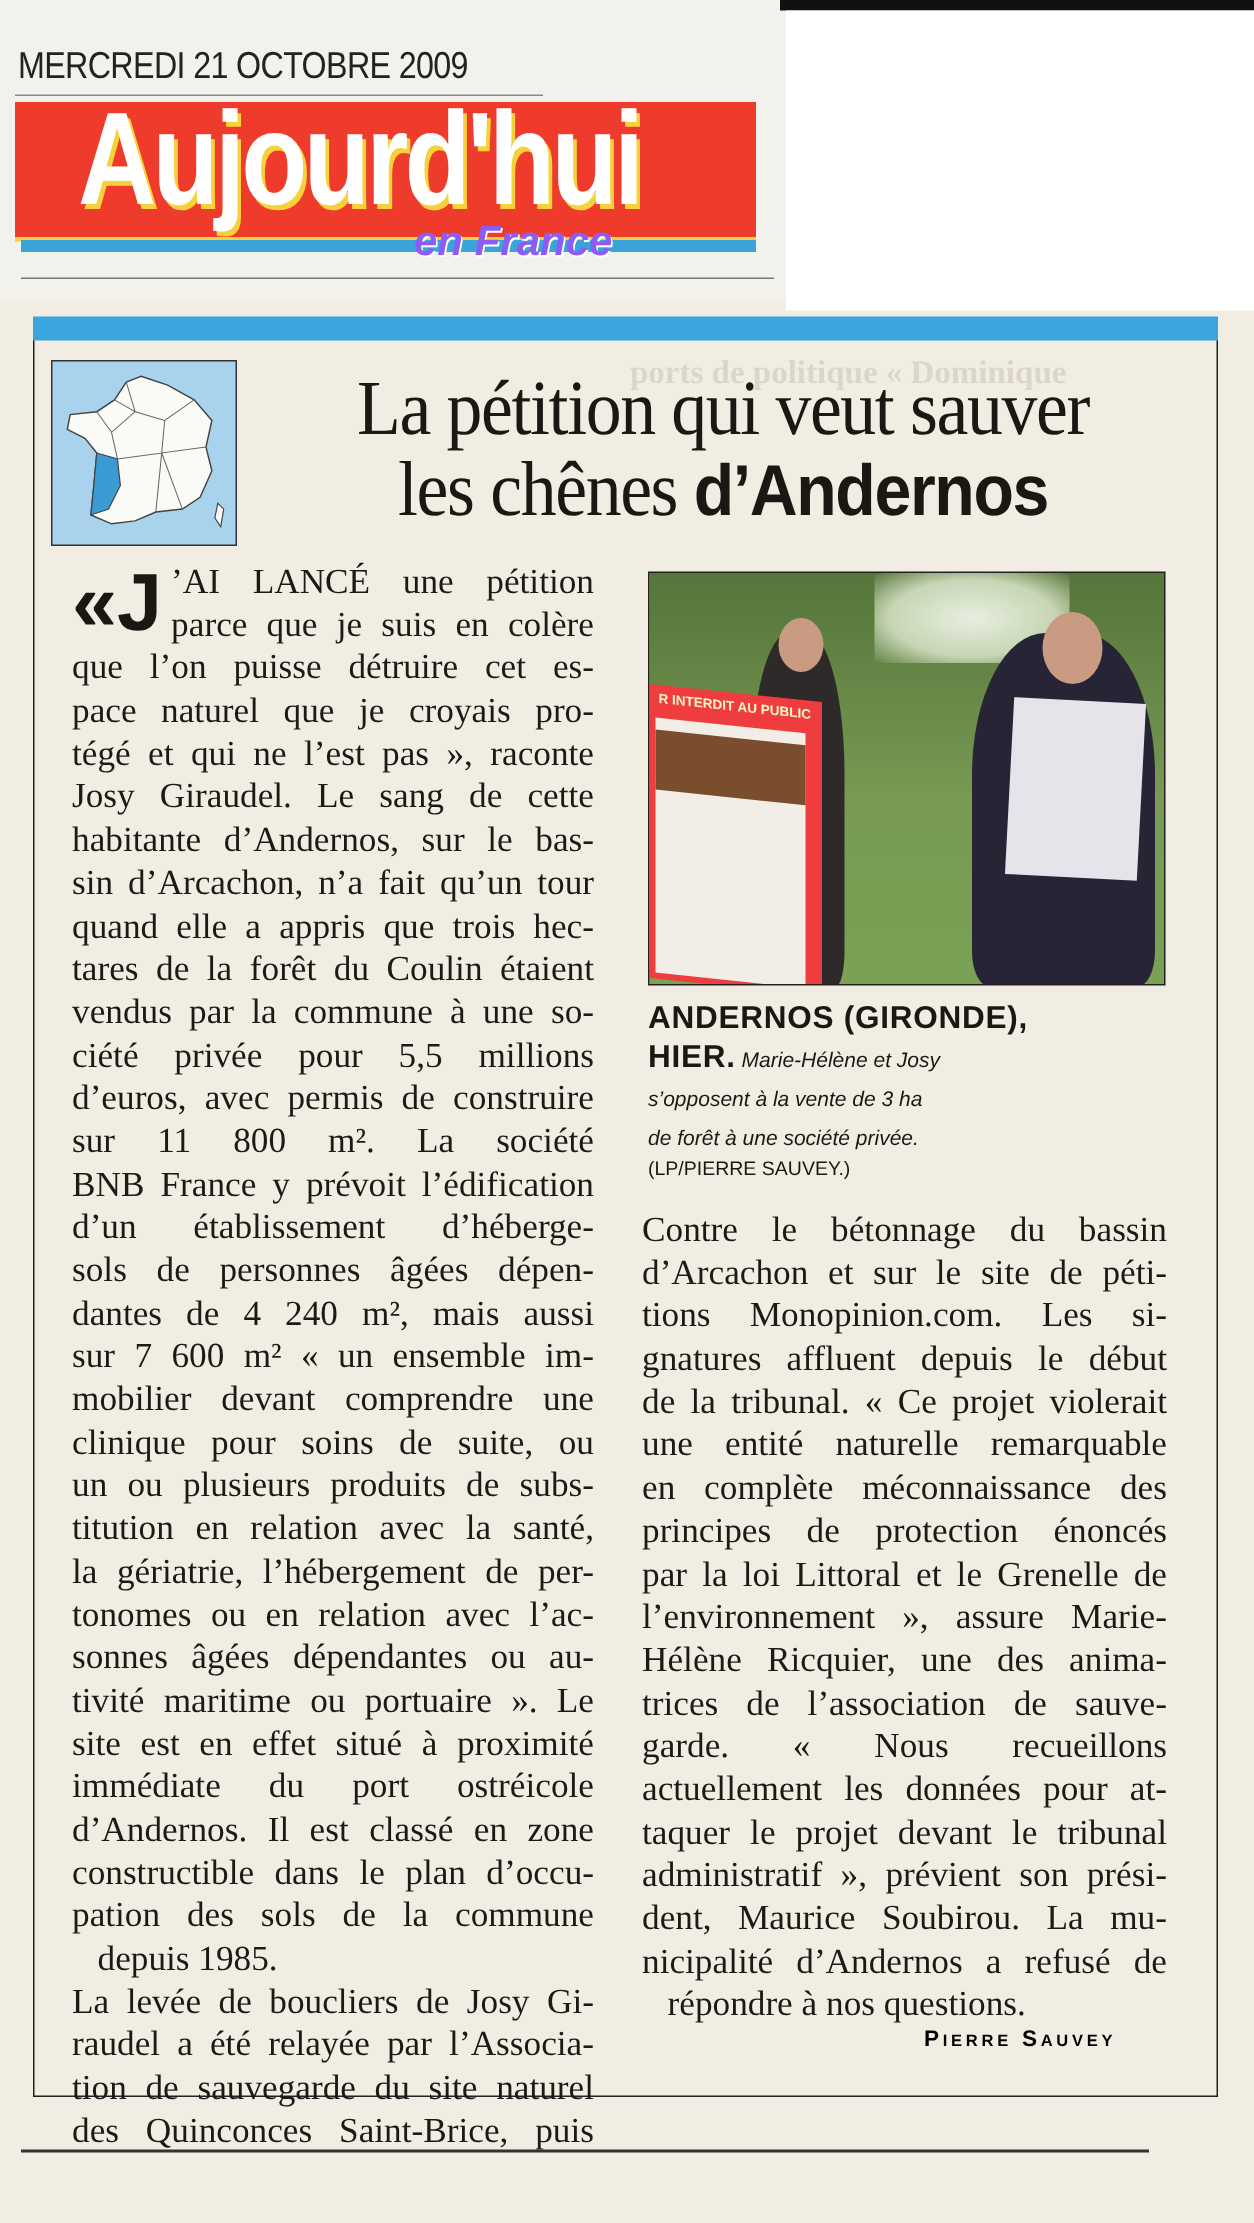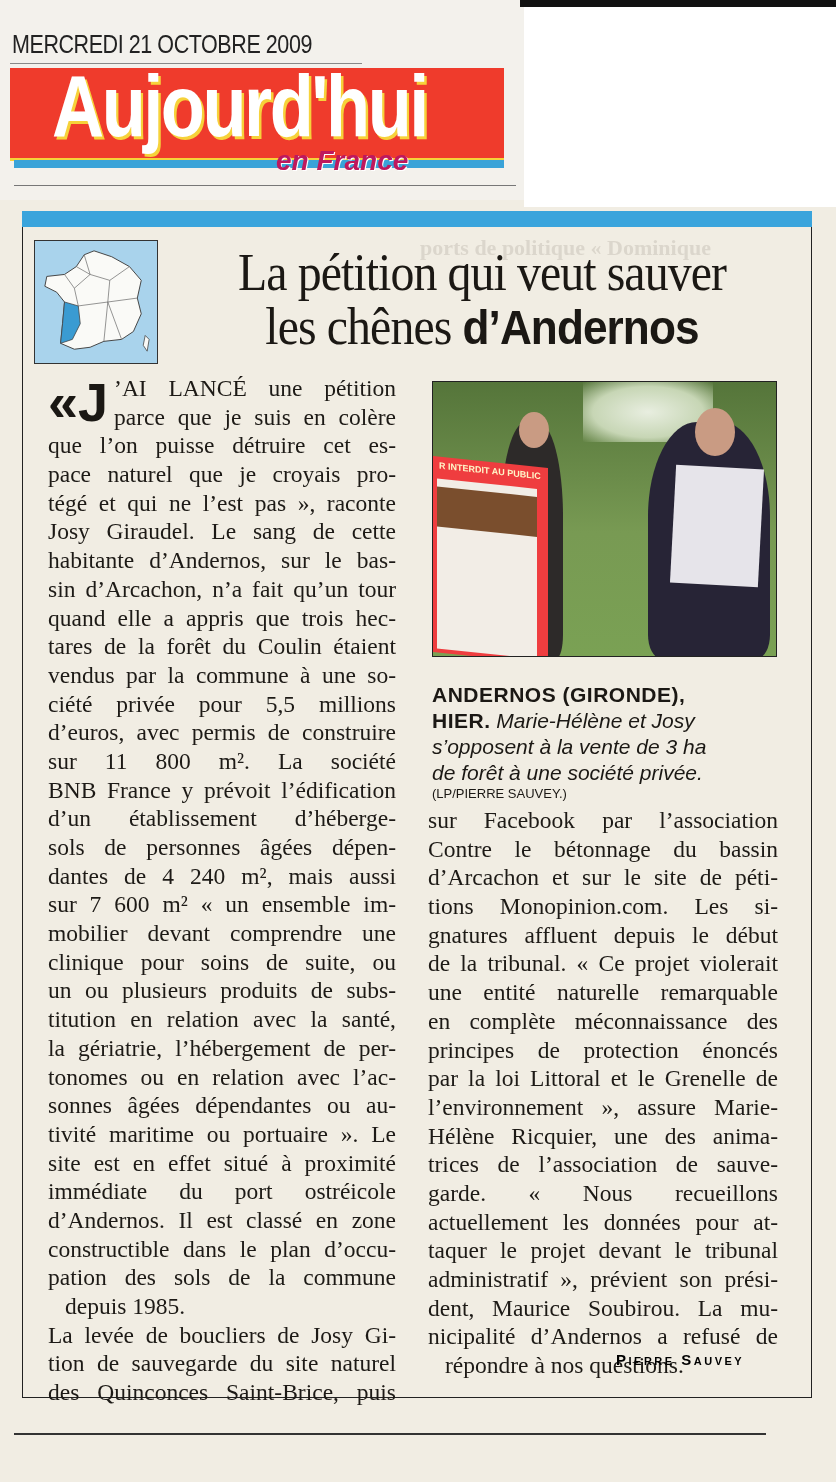--- a/index.html
+++ b/index.html
@@ -25,21 +25,21 @@
   .logo-text {
     position: absolute; left: 52px; top: 62px;
     font-family: "Liberation Sans", sans-serif; font-weight: bold; font-size: 88px;
     color: #fff; letter-spacing: -3px; line-height: 1;
     transform: scaleX(0.82); transform-origin: left top;
     text-shadow: 3px 3px 0 #f6d23a;
   }
   .logo-sub {
     position: absolute; left: 276px; top: 147px;
     font-family: "Liberation Sans", sans-serif; font-weight: bold; font-style: italic; font-size: 28px;
-    color: #be185d; letter-spacing: 0px; line-height: 1;
+    color: #8b5cf6; letter-spacing: 0px; line-height: 1;
     text-shadow: 1px 1px 0 #fff;
   }
   .mast-rule { position: absolute; left: 14px; top: 185px; width: 502px; height: 1px; background: #777; }
 
   .frame { position: absolute; left: 22px; top: 212px; width: 790px; height: 1186px; border: 1.5px solid #222; border-top: none; }
   .blue-bar { position: absolute; left: 22px; top: 211px; width: 790px; height: 16px; background: #3aa4dc; }
 
   .map-box { position: absolute; left: 34px; top: 240px; width: 124px; height: 124px; background: #a9d3ec; border: 1px solid #333; }
   .map-box svg { width: 100%; height: 100%; }
 
@@ -68,22 +68,22 @@
   .sky { position: absolute; left: 150px; top: 0; width: 130px; height: 60px; background: radial-gradient(ellipse at center, #e8eee0 0%, #c7d6b5 60%, transparent 100%); }
   .person { position: absolute; background: #2d2a29; border-radius: 40% 40% 10% 10%; }
   .face { position: absolute; background: #c99b83; border-radius: 50%; }
   .sign { position: absolute; left: 0; top: 80px; width: 115px; height: 196px; background: #ef3d3f; transform: skewY(6deg); }
   .sign-inner { position: absolute; left: 4px; top: 22px; width: 100px; height: 170px; background: #f2ede6; }
   .sign-brown { position: absolute; left: 4px; top: 30px; width: 100px; height: 40px; background: #7a4e2d; }
   .sign-label { position: absolute; left: 6px; top: 4px; font-family: "Liberation Sans", sans-serif; font-weight: bold; font-size: 9px; color: #fff6c8; }
   .paper { position: absolute; left: 240px; top: 85px; width: 88px; height: 118px; background: #e6e4ea; transform: rotate(3deg); }
 
   .caption { position: absolute; left: 432px; top: 666px; width: 345px; font-family: "Liberation Sans", sans-serif; color: #1b1814; }
-  .caption .cap-bold { font-weight: bold; font-size: 21px; letter-spacing: 0.5px; line-height: 26px; margin-top: 16px; }
-  .caption .cap-ital { font-style: italic; font-size: 21px; line-height: 26px; }
+  .caption .cap-bold { font-weight: bold; font-size: 21px; letter-spacing: 0.5px; line-height: 26px; }
+  .caption .cap-ital { font-style: italic; font-size: 14px; line-height: 26px; }
   .caption .credit { font-size: 13px; line-height: 16px; display: block; }
 
   .byline {
     position: absolute; left: 616px; top: 1351px;
     font-family: Liberation Sans, sans-serif; font-weight: bold; font-size: 15px; letter-spacing: 2.5px;
     font-variant: small-caps; color: #000000;
   }
   .page-rule { position: absolute; left: 14px; top: 1433px; width: 752px; height: 1.5px; background: #333; }
   .page-num {
     position: absolute; left: 770px; top: 1454px;
@@ -155,20 +155,21 @@
   <span class="line">tonomes ou en relation avec l’ac-</span>
   <span class="line">sonnes âgées dépendantes ou au-</span>
   <span class="line">tivité maritime ou portuaire ». Le</span>
   <span class="line">site est en effet situé à proximité</span>
   <span class="line">immédiate du port ostréicole</span>
   <span class="line">d’Andernos. Il est classé en zone</span>
   <span class="line">constructible dans le plan d’occu-</span>
   <span class="line">pation des sols de la commune</span>
   <span class="line last">depuis 1985.</span>
   <span class="line">La levée de boucliers de Josy Gi-</span>
+  <span class="line">raudel a été relayée par l’Associa-</span>
   <span class="line">tion de sauvegarde du site naturel</span>
   <span class="line">des Quinconces Saint-Brice, puis</span>
 </div>
 
 <div class="photo">
   <div class="sky"></div>
   <div class="person" style="left:68px;top:40px;width:62px;height:236px;"></div>
   <div class="face" style="left:86px;top:30px;width:30px;height:36px;"></div>
   <div class="person" style="left:215px;top:40px;width:122px;height:236px;background:#272436;"></div>
   <div class="face" style="left:262px;top:26px;width:40px;height:48px;"></div>
@@ -182,21 +183,20 @@
 
 <div class="caption">
   <div class="cap-bold">ANDERNOS (GIRONDE),</div>
   <div><span class="cap-bold">HIER.</span><span class="cap-ital"> Marie-Hélène et Josy</span></div>
   <div class="cap-ital">s’opposent à la vente de 3 ha</div>
   <div class="cap-ital">de forêt à une société privée.</div>
   <span class="credit">(LP/PIERRE SAUVEY.)</span>
 </div>
 
 <div class="col col-right">
-  <span class="line">sur Facebook par l’association</span>
   <span class="line">Contre le bétonnage du bassin</span>
   <span class="line">d’Arcachon et sur le site de péti-</span>
   <span class="line">tions Monopinion.com. Les si-</span>
   <span class="line">gnatures affluent depuis le début</span>
   <span class="line">de la tribunal. « Ce projet violerait</span>
   <span class="line">une entité naturelle remarquable</span>
   <span class="line">en complète méconnaissance des</span>
   <span class="line">principes de protection énoncés</span>
   <span class="line">par la loi Littoral et le Grenelle de</span>
   <span class="line">l’environnement », assure Marie-</span>

